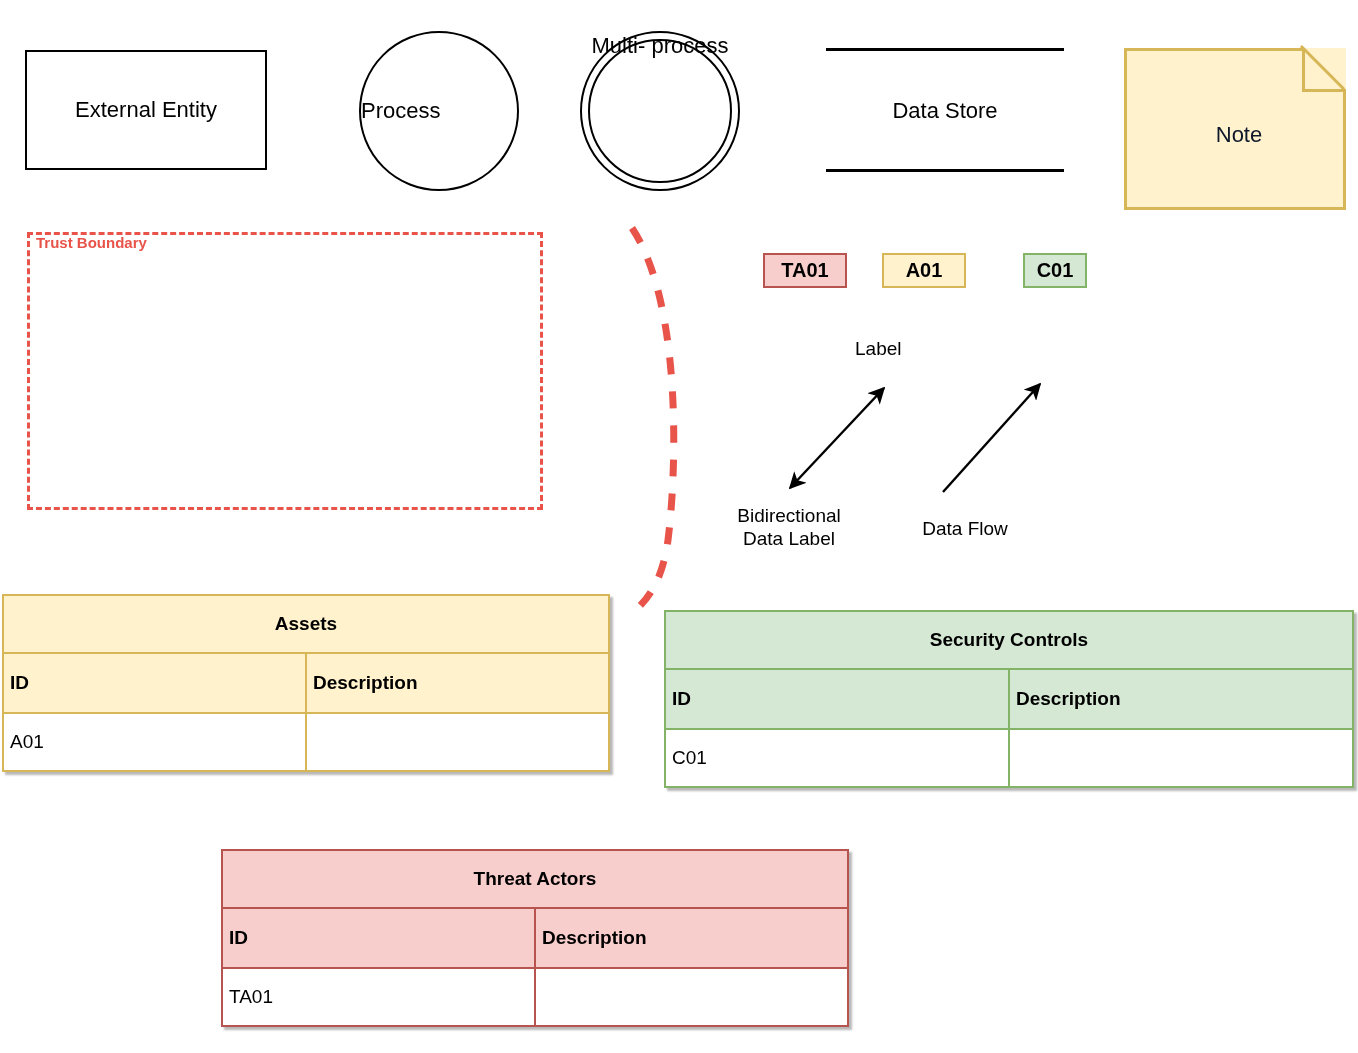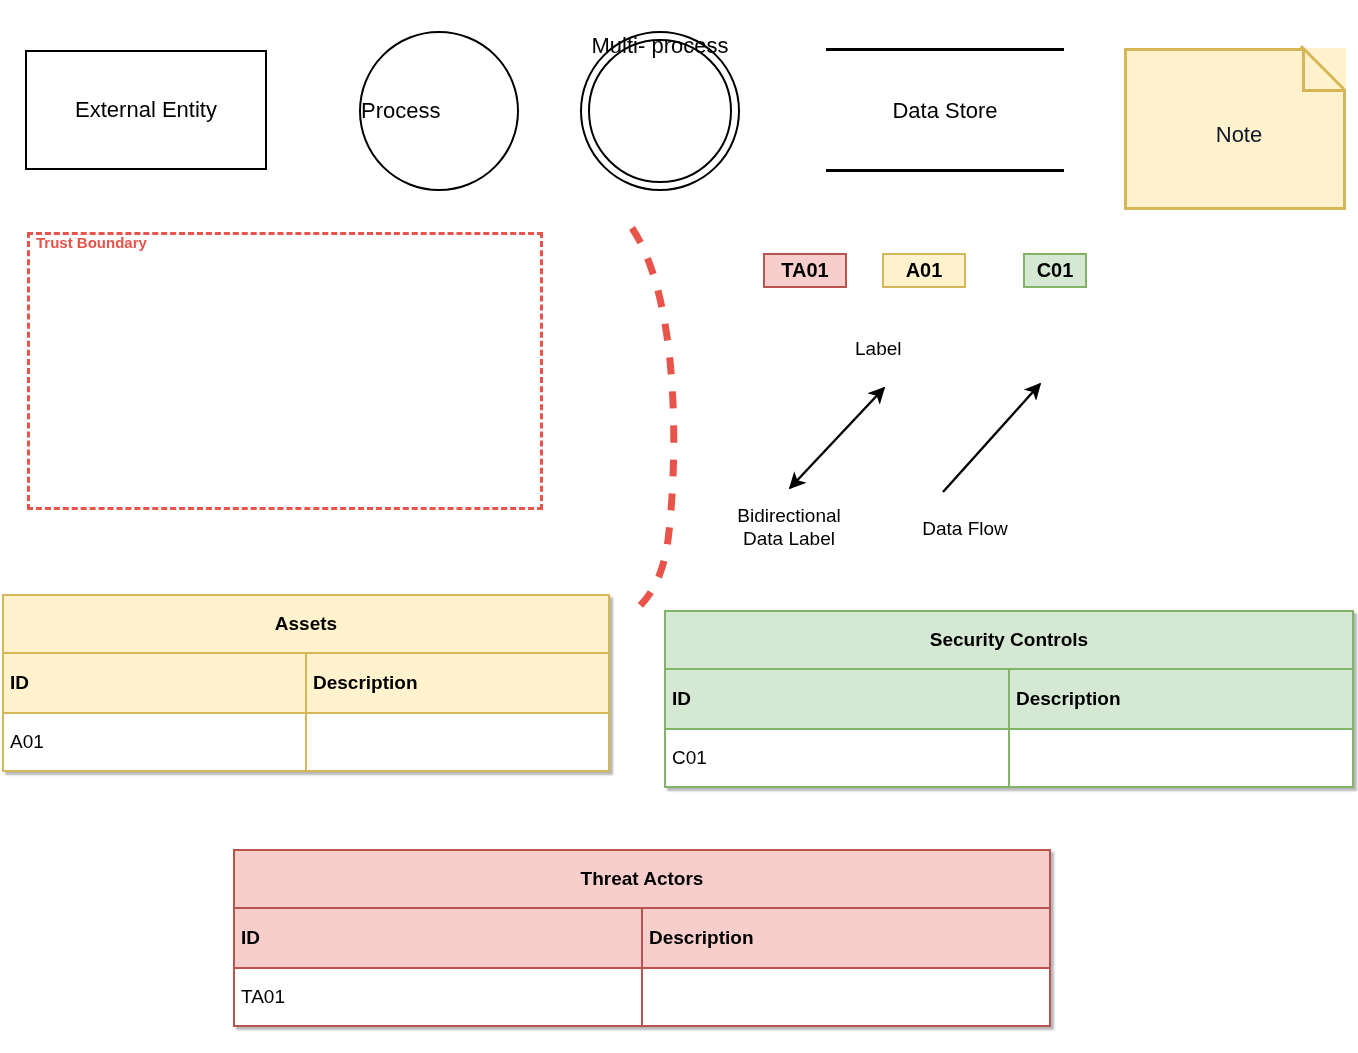--- a/index.html
+++ b/index.html
@@ -218,21 +218,21 @@
   #assets-table { left: 2px; top: 594px; width: 608px; }
   #assets-table table, #assets-table td { border: 2px solid #d6b656; }
   #assets-table .tm-title, #assets-table .tm-colhead { background: #fff2cc; }
 
   
   #controls-table { left: 664px; top: 594px; width: 690px; }
   #controls-table table, #controls-table td { border: 2px solid #82b366; margin-top: 16px; }
   #controls-table .tm-title, #controls-table .tm-colhead { background: #d5e8d4; }
 
   
-  #actors-table { left: 233px; top: 849px; width: 818px; }
+  #actors-table { left: 221px; top: 849px; width: 628px; }
   #actors-table table, #actors-table td { border: 2px solid #b85450; }
   #actors-table .tm-title, #actors-table .tm-colhead { background: #f8cecc; }
 </style>
 </head>
 <body>
 
 <div id="canvas">
 
   <div class="abs" id="external-entity">
     <span class="shape-label">External Entity</span>

